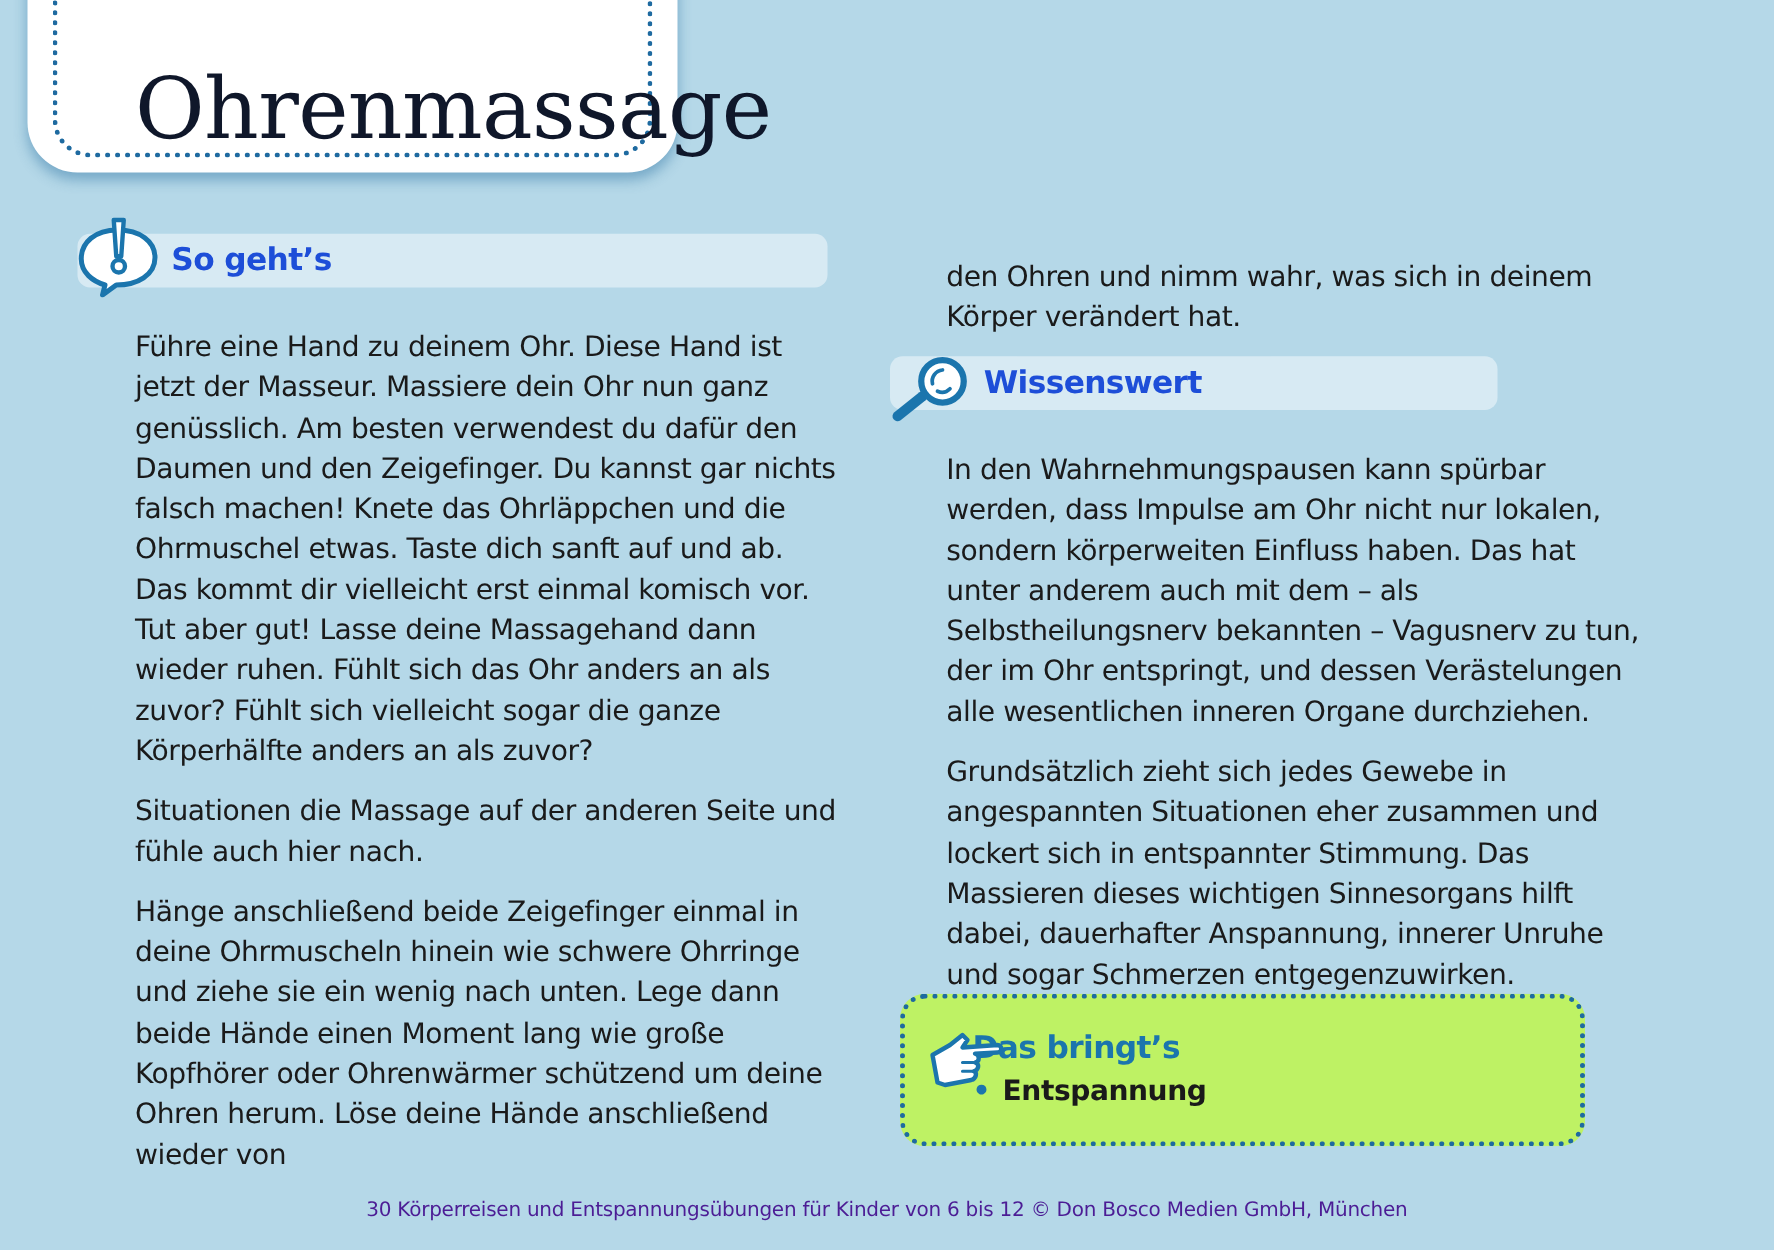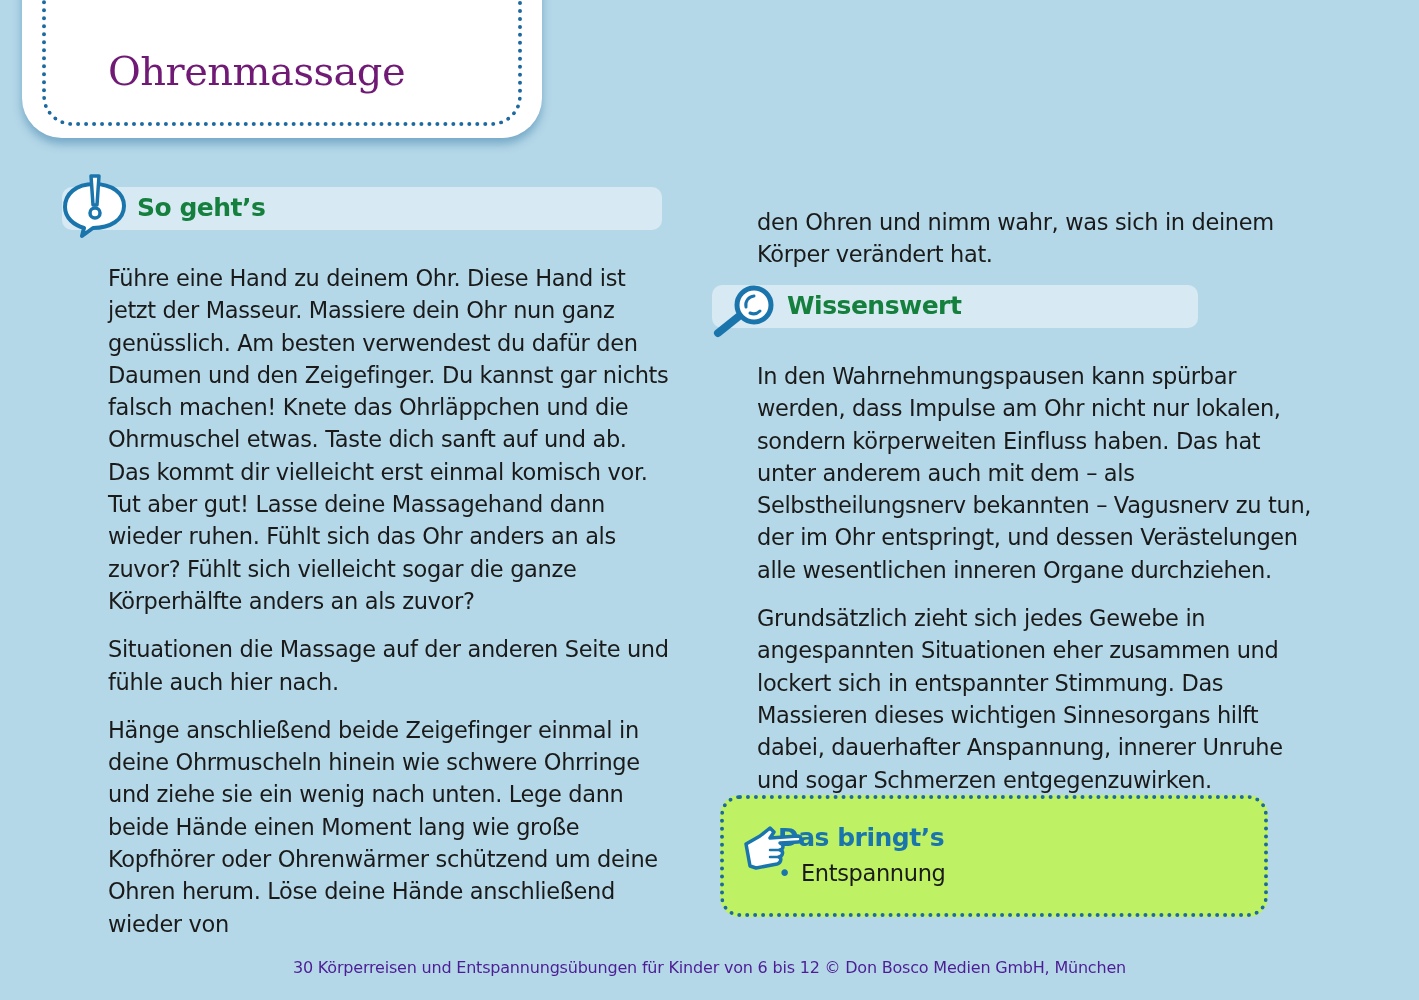--- a/index.html
+++ b/index.html
@@ -15,51 +15,51 @@
     box-shadow: 0 6px 10px rgba(40,110,160,0.45);
   }
   .title-card .dots {
     position:absolute; left:20px; top:0; right:20px; bottom:12px;
     border:4px dotted #1e6aa0; border-top:none;
     border-radius:0 0 30px 30px;
   }
   .title {
     position:absolute; left:108px; top:48px;
     font-family:"DejaVu Serif", "Liberation Serif", serif;
-    font-size:40px; color:#701a75; letter-spacing:-0.5px; margin:0;
+    font-size:68px; color:#0f172a; letter-spacing:-0.5px; margin:0;
     font-weight:normal;
   }
   .section-head {
     position:absolute; height:43px; background:#d7eaf3;
     border-radius:10px;
   }
   .section-head .label {
     position:absolute; left:75px; top:6px;
-    font-size:25px; font-weight:bold; color:#15803d;
+    font-size:25px; font-weight:bold; color:#1d4ed8;
     font-family:"DejaVu Sans", sans-serif; letter-spacing:-0.5px;
   }
   .icon { position:absolute; }
   .text-block {
     position:absolute; font-size:22.5px; line-height:32.3px;
     letter-spacing:-0.35px;
   }
   .text-block p { margin:16px 0 11px 0; }
   .text-block .hl { font-weight:bold; }
   .benefit-box {
     position:absolute; left:720px; top:795px; width:548px; height:122px;
     background:#bef264; border:4px dotted #1e6aa0; border-radius:20px;
     box-sizing:border-box;
   }
   .benefit-box .label {
     position:absolute; left:54px; top:24px;
     font-size:25px; font-weight:bold; color:#1b75ad; letter-spacing:-0.5px;
   }
   .benefit-box ul {
     position:absolute; left:54px; top:58px; margin:0; padding:0; list-style:none;
-    font-size:22.5px; line-height:32.5px; letter-spacing:-0.35px;
+    font-size:22.5px; line-height:32.5px; letter-spacing:-0.35px;font-weight:bold;
   }
   .benefit-box li::before { content:"\2022"; color:#1b75ad; margin-right:10px; }
   .footer {
     position:absolute; left:0; right:0; top:958px; text-align:center;
     font-size:16px; color:#4c1d95; letter-spacing:-0.2px;
   }
 </style>
 </head>
 <body>
 

